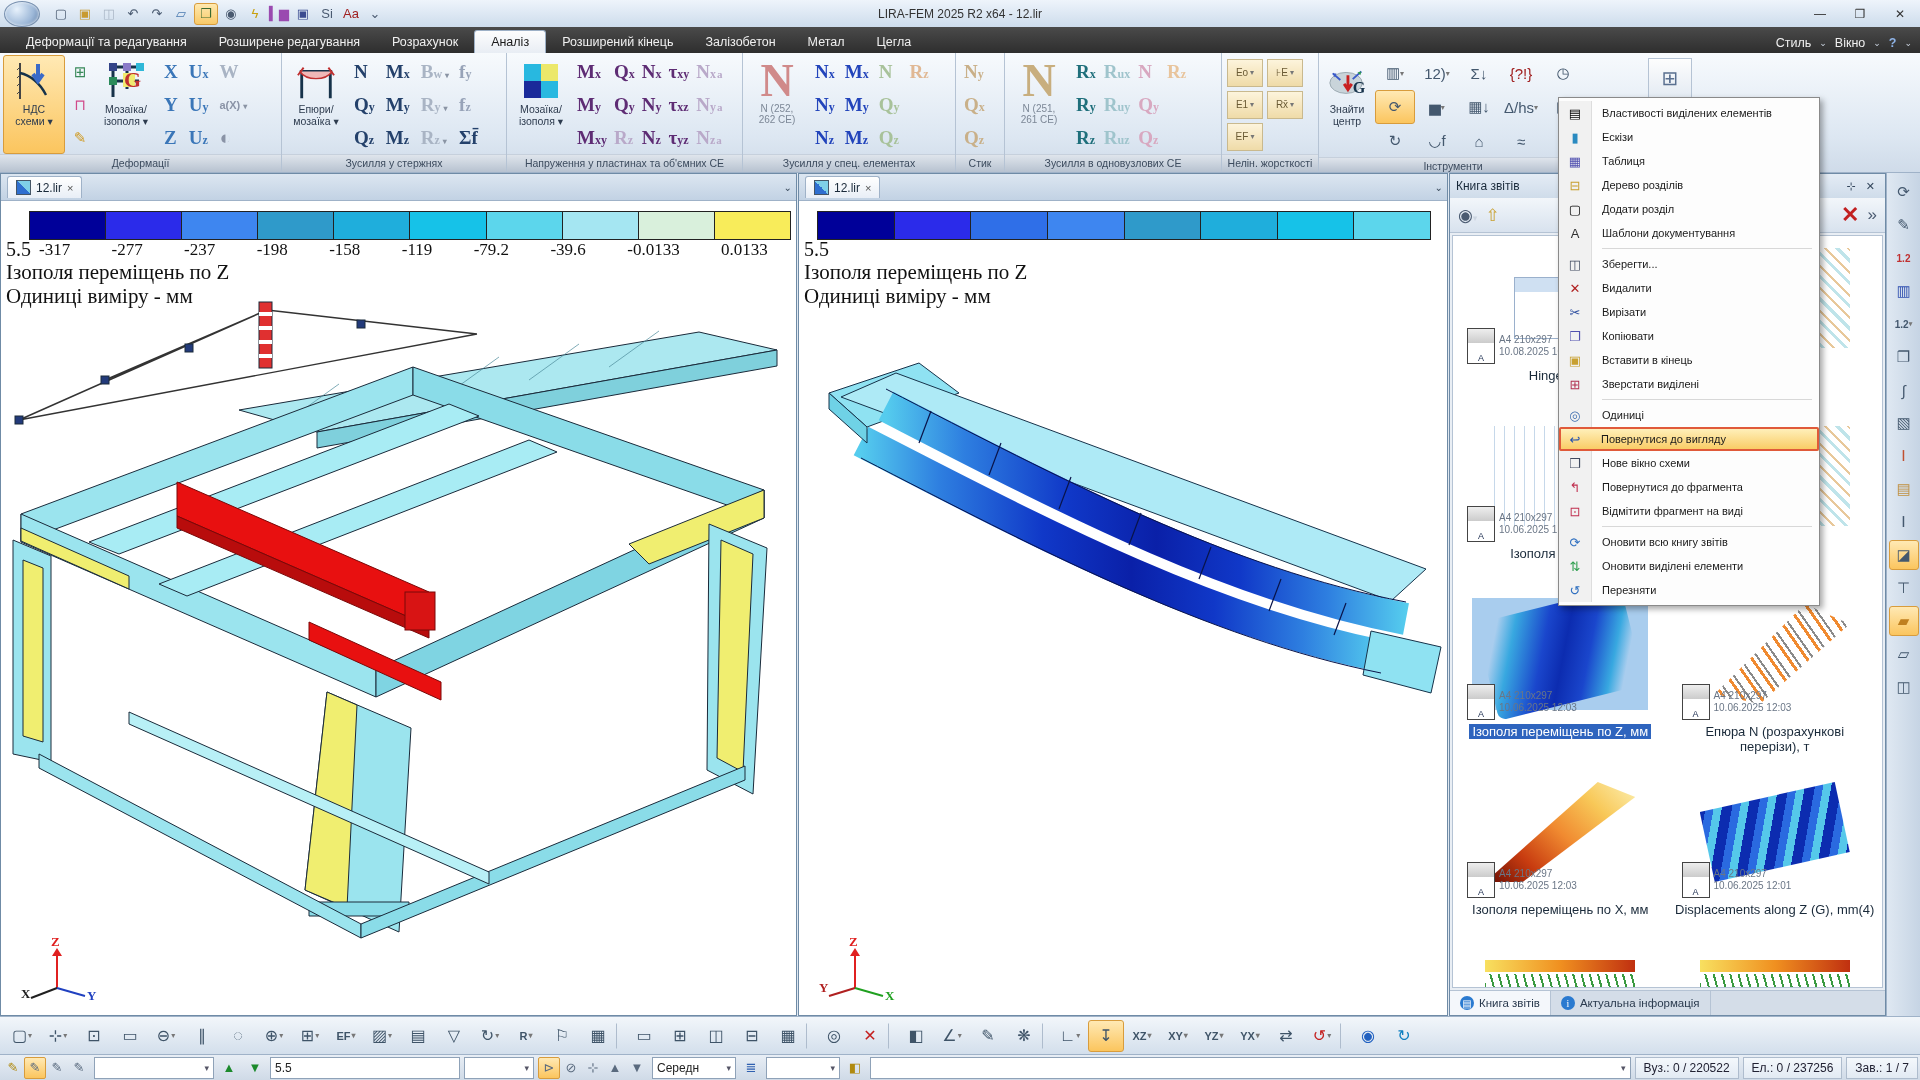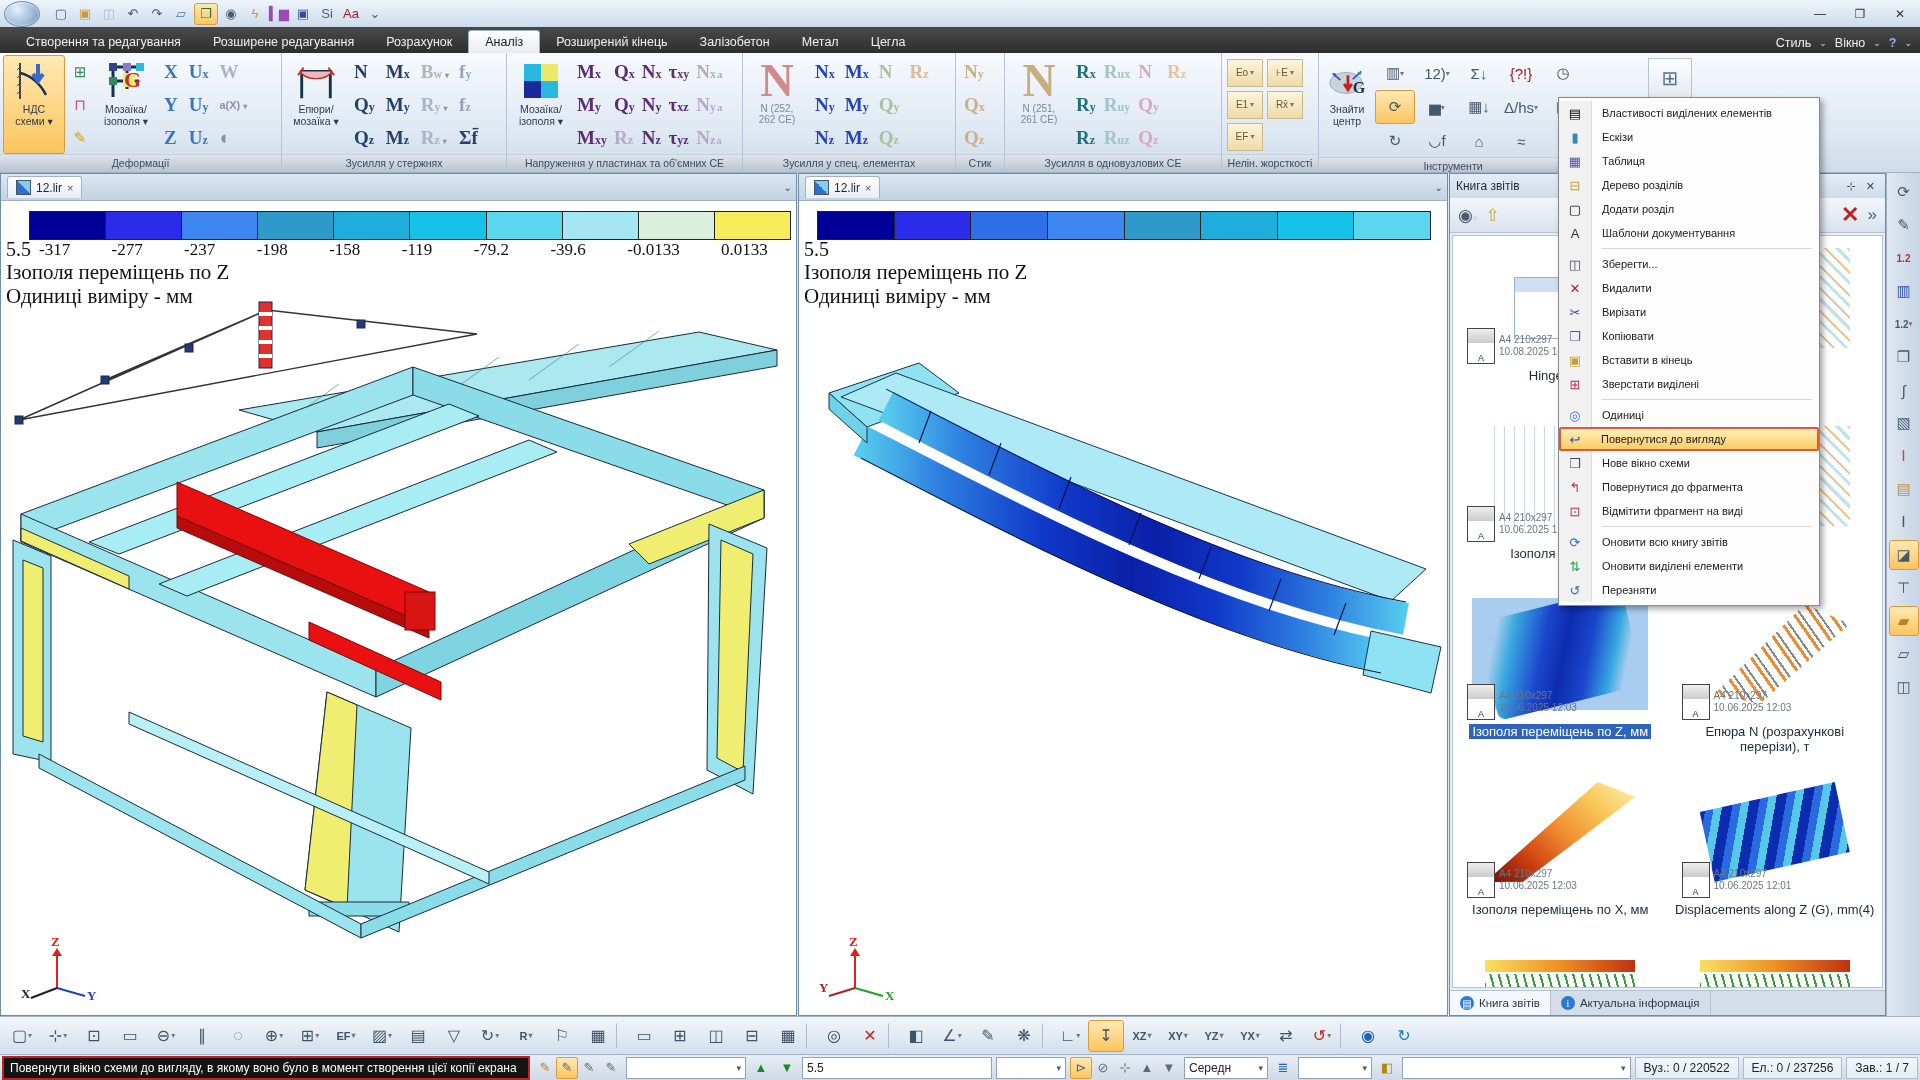--- a/index.html
+++ b/index.html
@@ -173,31 +173,32 @@
         <span class="qi sm">
           <span>Si</span>
         </span>
         <span class="qi sm" style="color: rgb(160, 32, 32);">
           <span>Aa</span>
         </span>
         <span class="qi">
           <span>⌄</span>
         </span>
       </div>
+    <div id="wintitle">LIRA-FEM 2025 R2 x64 - 12.lir</div>
     <div id="wincontrols">
       <span class="wc">—</span>
       <span class="wc">❐</span>
       <span class="wc">✕</span>
     </div>
   </div>
 
   <div id="tabstrip" class="abs">
     <div style="display:flex;align-items:flex-end;margin-left:10px;">
 
-    <div class="rtab"><span>Створення та редагування</span></div>
+    <div class="rtab"><span>Деформації та редагування</span></div>
         <div class="rtab"><span>Розширене редагування</span></div>
         <div class="rtab"><span>Розрахунок</span></div>
         <div class="rtab active"><span>Аналіз</span></div>
         <div class="rtab"><span>Розширений кінець</span></div>
         <div class="rtab"><span>Залізобетон</span></div>
         <div class="rtab"><span>Метал</span></div>
         <div class="rtab"><span>Цегла</span></div>
       </div>
     <div id="tabstrip-right">
       <span class="mi">Стиль</span>
@@ -1309,21 +1310,20 @@
       </span>
       <span class="bbtn" style="color: rgb(32, 96, 192);">
         <span>◉</span>
       </span>
       <span class="bbtn" style="color: rgb(16, 128, 192);">
         <span>↻</span>
       </span>
     </div>
 
   <div id="statusbar" class="abs">
-    <div id="status-msg">Повернути вікно схеми до вигляду, в якому воно було в момент створення цієї копії екрана</div>
     <span style="display:flex;">
 
     <span class="sbtn yellow">
           <span>✎</span>
         </span>
         <span class="sbtn hl">
           <span>✎</span>
         </span>
         <span class="sbtn dim">
           <span>✎</span>

